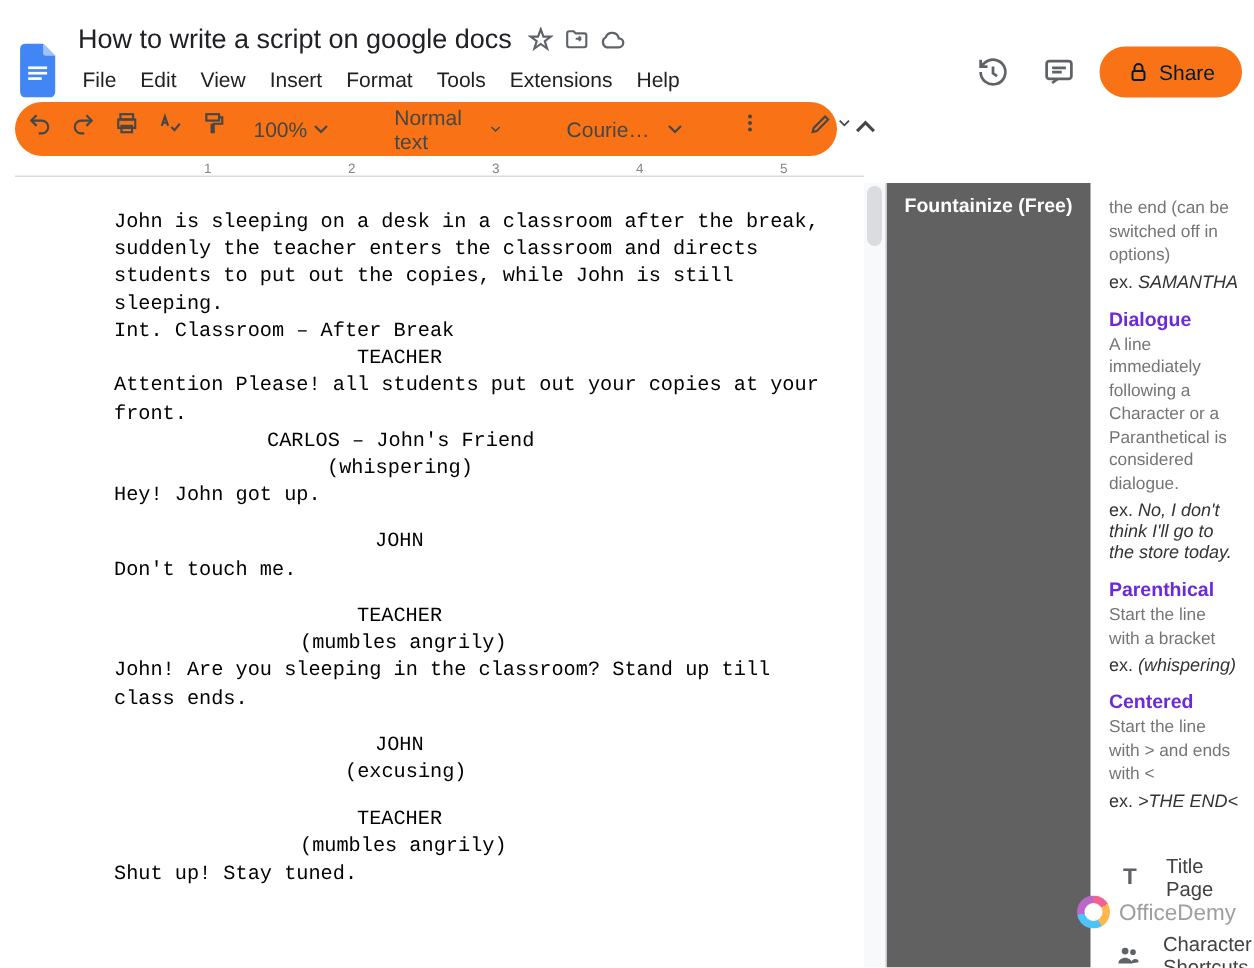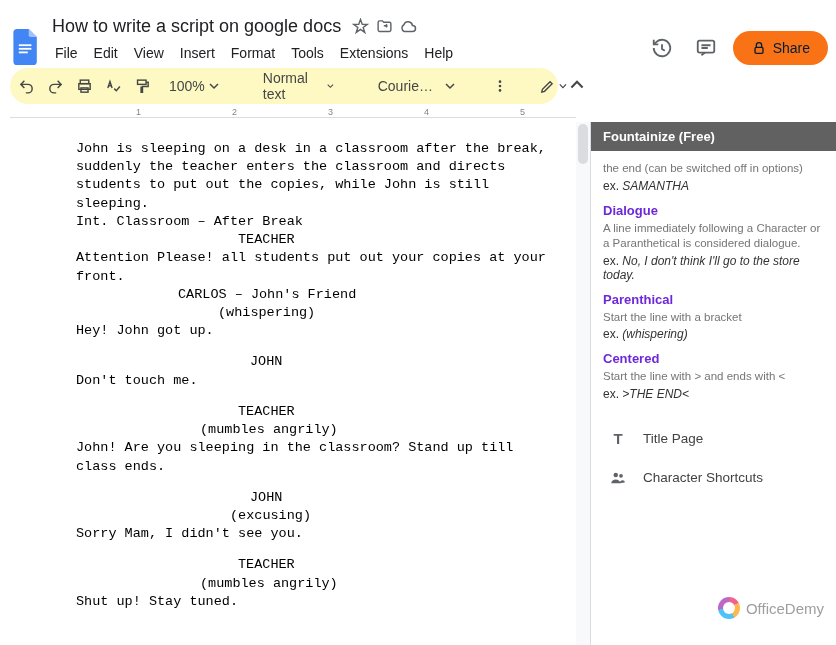--- a/index.html
+++ b/index.html
@@ -10,36 +10,36 @@
 .title-area{flex:1;min-width:0}
 .title-row{display:flex;align-items:center;gap:6px;padding-top:3px}
 .doc-title{font-size:18px;color:#202124;padding:2px 4px}
 .title-icon{color:#5f6368;width:18px;height:18px;display:flex;align-items:center;justify-content:center}
 .menus{display:flex;gap:2px;margin-top:2px}
 .menu-item{padding:4px 7px;font-size:14px;color:#202124;cursor:pointer;border-radius:4px}
 .header-right{display:flex;align-items:center;gap:10px;padding-top:8px}
 .hdr-btn{width:34px;height:34px;display:flex;align-items:center;justify-content:center;color:#5f6368;cursor:pointer;border-radius:50%}
 .share-btn{display:flex;align-items:center;gap:6px;background:#f97316;border-radius:20px;padding:9px 18px;font-size:14px;color:#001d35;cursor:pointer}
 .toolbar{display:flex;align-items:center;gap:0;padding:4px 10px;height:42px}
-.toolbar-pill{display:flex;align-items:center;background:#fef9c3;border-radius:22px;height:36px;padding:0 8px;gap:12px;width:548px}
+.toolbar-pill{display:flex;background:#f97316;border-radius:22px;height:36px;padding:0 8px;gap:12px;width:548px}
 .tb-btn{width:28px;height:28px;display:flex;align-items:center;justify-content:center;color:#444746;cursor:pointer;border-radius:4px}
 .tb-sep{width:1px;height:20px;background:#c7c7c7;margin:0 4px}
 .tb-text{padding:0 6px;font-size:14px;color:#444746;cursor:pointer;display:flex;align-items:center;gap:4px}
 .tb-expand{width:30px;height:36px;display:flex;align-items:center;justify-content:center;color:#444746;cursor:pointer;margin-left:4px}
 .ruler{height:15px;position:relative;background:#fff;font-size:9px;color:#80868b;margin-left:10px;width:566px;overflow:hidden}
 .ruler-num{position:absolute;top:0}
 .ruler-line::before{content:"";position:absolute;left:-20px;right:0;top:10px;border-top:1px solid #dadce0}
 .content-wrap{display:flex;height:523px}
 .doc-area{width:590px;position:relative;overflow:hidden}
 .scrollbar-v{position:absolute;right:0;top:0;width:14px;height:100%;background:#f8f9fa}
 .scrollbar-thumb{position:absolute;right:2px;top:2px;width:10px;height:40px;background:#dadce0;border-radius:5px}
 .page{padding:18px 20px;font-family:"Courier New",Courier,monospace;font-size:13.5px;line-height:1.35;color:#000;width:570px}
 .script-p{margin:0}
 .ind1{padding-left:56px}
-.panel{width:246px;border-left:1px solid #dadce0;display:flex;flex-direction:column;overflow:hidden;position:relative}
+.panel{width:246px;border-left:1px solid #dadce0;display:flex;overflow:hidden;position:relative}
 .panel-hdr{background:#616161;color:#fff;padding:7px 12px;font-size:13px;font-weight:700}
 .panel-body{flex:1;overflow-y:auto;padding:4px 0 0 12px;font-size:12px}
 .sect{margin:6px 0 10px 0;padding-right:10px}
 .sect-title{font-weight:700;color:#6d28d9;font-size:13px;margin-bottom:3px}
 .sect-desc{color:#757575;font-size:11.5px;line-height:1.35;margin-bottom:2px}
 .sect-ex{font-size:12px;color:#333}
 .sect-ex .ex-label{font-style:normal}
 .sect-ex .ex-val{font-style:italic}
 .highlight-box{border:4px solid #e53935;border-radius:8px;padding:6px 8px;margin-left:-6px;margin-right:4px}
 .panel-list{padding:8px 0}
@@ -209,21 +209,20 @@
       <div class="spacer"></div>
       <p class="script-p" style="padding-left:230px">JOHN</p>
       <p class="script-p ind1">Don't touch me.</p>
       <div class="spacer"></div>
       <p class="script-p" style="padding-left:218px">TEACHER</p>
       <p class="script-p" style="padding-left:180px">(mumbles angrily)</p>
       <p class="script-p ind1">John! Are you sleeping in the classroom? Stand up till class ends.</p>
       <div class="spacer"></div>
       <p class="script-p" style="padding-left:230px">JOHN</p>
       <p class="script-p" style="padding-left:210px">(excusing)</p>
-      <p class="script-p ind1">Sorry Mam, I didn't see you.</p>
       <div class="spacer"></div>
       <p class="script-p" style="padding-left:218px">TEACHER</p>
       <p class="script-p" style="padding-left:180px">(mumbles angrily)</p>
       <p class="script-p ind1">Shut up! Stay tuned.</p>
     </div>
     <div class="scrollbar-v">
         <div class="scrollbar-thumb"></div>
       </div>
   </div>
 

